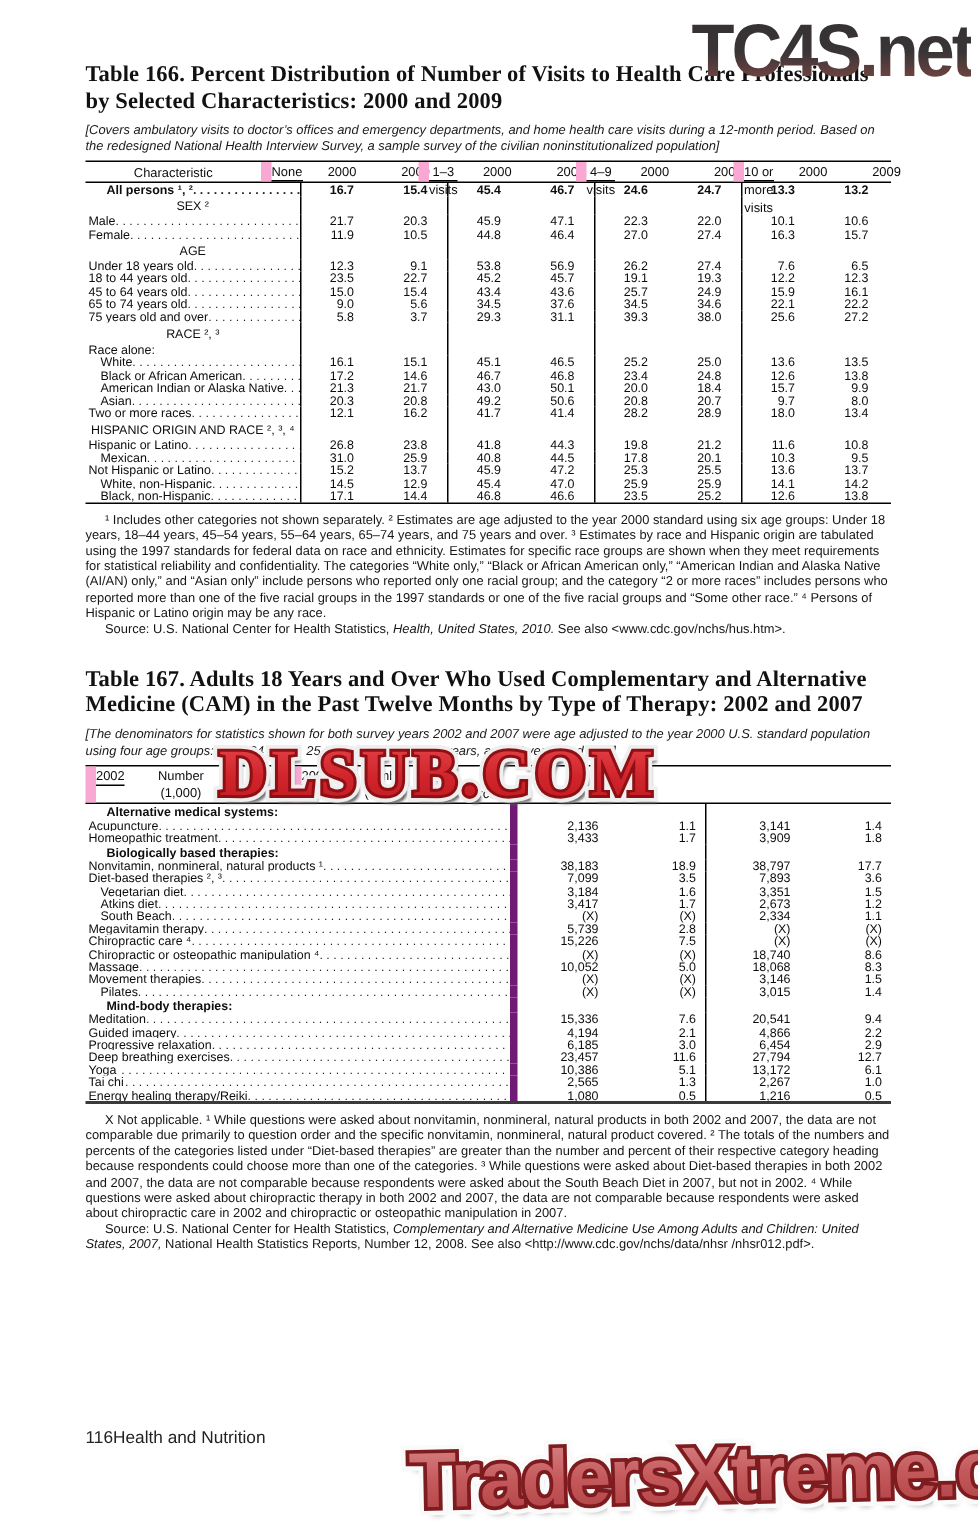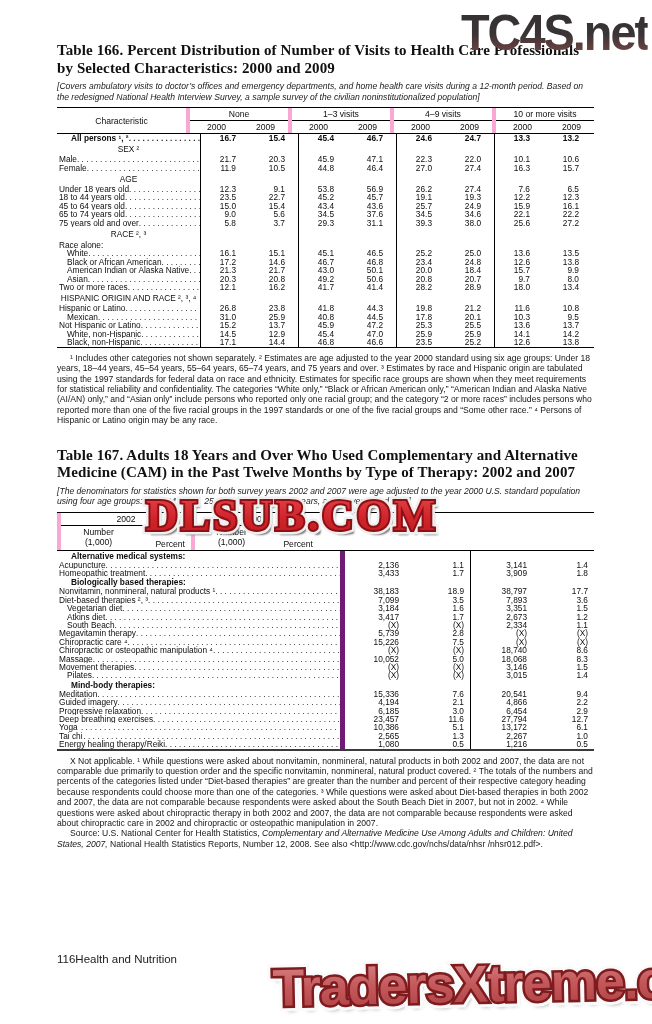--- a/index.html
+++ b/index.html
@@ -12,21 +12,21 @@
          line-height:17.5px;margin:0;color:#111;letter-spacing:.1px;}
   #t166-title{margin-top:42px;}
   #t167-title{margin-top:21px;}
 
   
   .note{font-size:8.6px;line-height:10.6px;margin:4px 0 0 0;color:#1a1a1a;font-style:italic;}
 
   
   .tbl{margin-top:5px;border-top:1.5px solid #000;}
   .hrow{display:flex;border-bottom:1px solid #000;font-size:8.6px;}
-  .hgroup{border-left:4px solid #f9a8d4;display:flex;flex-direction:column;}
+  .hgroup{border-left:7px solid #f9a8d4;display:flex;flex-direction:row;}
   .hgroup .g{text-align:center;border-bottom:1px solid #000;line-height:12px;height:12px;}
 
   
   .h166-label{width:143px;display:flex;align-items:center;justify-content:center;}
   .t166 .hgroup{width:98px;}
   .t166 .yrs{display:flex;}
   .t166 .yrs span{width:49px;text-align:right;padding-right:13px;line-height:12px;height:12px;box-sizing:border-box;}
   .r166{display:grid;grid-template-columns:143px repeat(8,49px);font-size:8.3px;line-height:8.5px;}
   .r166 .val{text-align:right;padding-right:13px;box-sizing:border-box;}
   .r166 .val.b0,.r166 .val.b2,.r166 .val.b4,.r166 .val.b6{border-left:1px solid #000;}
@@ -438,20 +438,21 @@
             <span class="val b3">46.6</span>
             <span class="val b4">23.5</span>
             <span class="val b5">25.2</span>
             <span class="val b6">12.6</span>
             <span class="val b7">13.8</span>
           </div>
         </div>
     </div>
 
     <p class="fn">¹ Includes other categories not shown separately. ² Estimates are age adjusted to the year 2000 standard using six age groups: Under 18 years, 18–44 years, 45–54 years, 55–64 years, 65–74 years, and 75 years and over. ³ Estimates by race and Hispanic origin are tabulated using the 1997 standards for federal data on race and ethnicity. Estimates for specific race groups are shown when they meet requirements for statistical reliability and confidentiality. The categories “White only,” “Black or African American only,” “American Indian and Alaska Native (AI/AN) only,” and “Asian only” include persons who reported only one racial group; and the category “2 or more races” includes persons who reported more than one of the five racial groups in the 1997 standards or one of the five racial groups and “Some other race.” ⁴ Persons of Hispanic or Latino origin may be any race.</p>
+    <p class="fn cont"><span>Source: U.S. National Center for Health Statistics, </span><i>Health, United States, 2010.</i><span> See also &lt;www.cdc.gov/nchs/hus.htm&gt;.</span></p>
 
     <h1 class="title" id="t167-title">Table 167. Adults 18 Years and Over Who Used Complementary and Alternative Medicine (CAM) in the Past Twelve Months by Type of Therapy: 2002 and 2007</h1>
     <p class="note">[The denominators for statistics shown for both survey years 2002 and 2007 were age adjusted to the year 2000 U.S. standard population using four age groups: 18 to 24 years, 25 to 44 years, 45 to 64 years, and 65 years and over]</p>
 
     <div class="tbl t167">
       <div class="hrow">
         <div class="hgroup w1">
           <div class="g">2002</div>
           <div class="cols">
             <span class="num">Number

